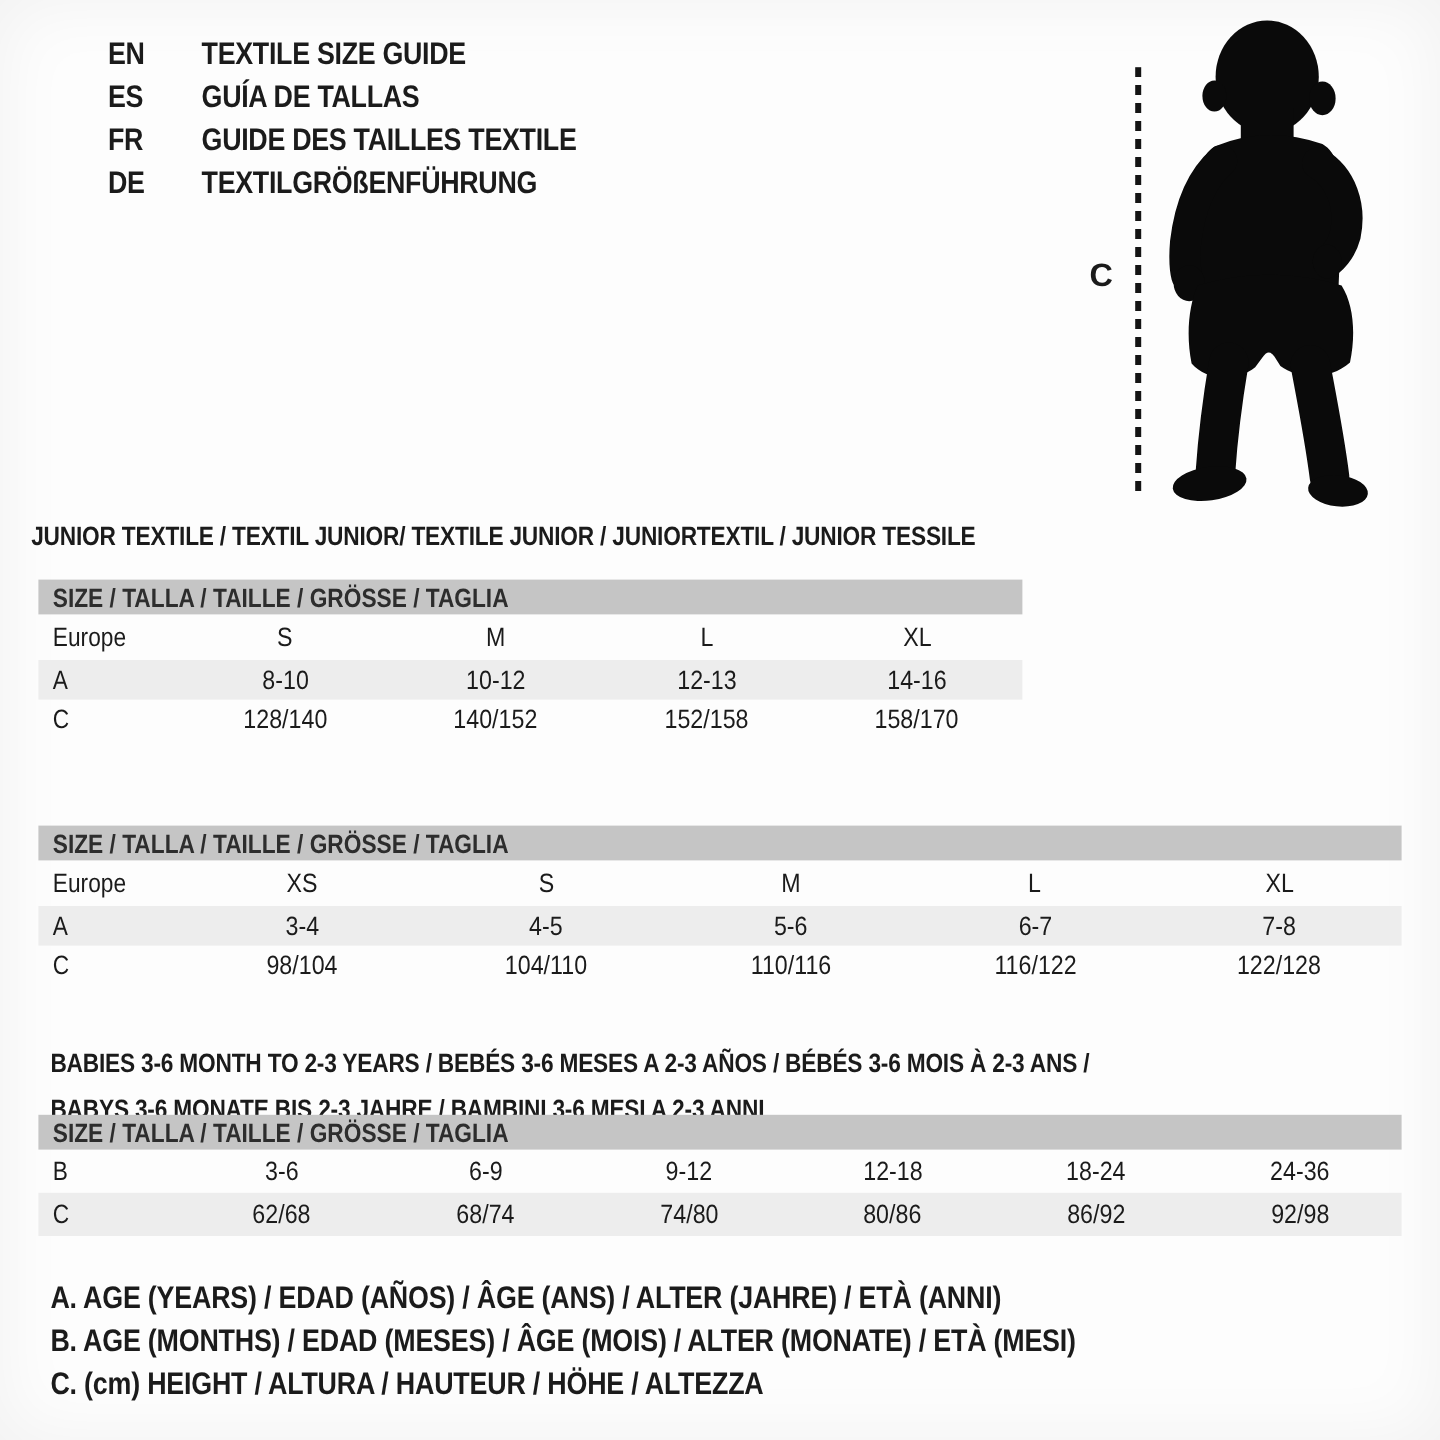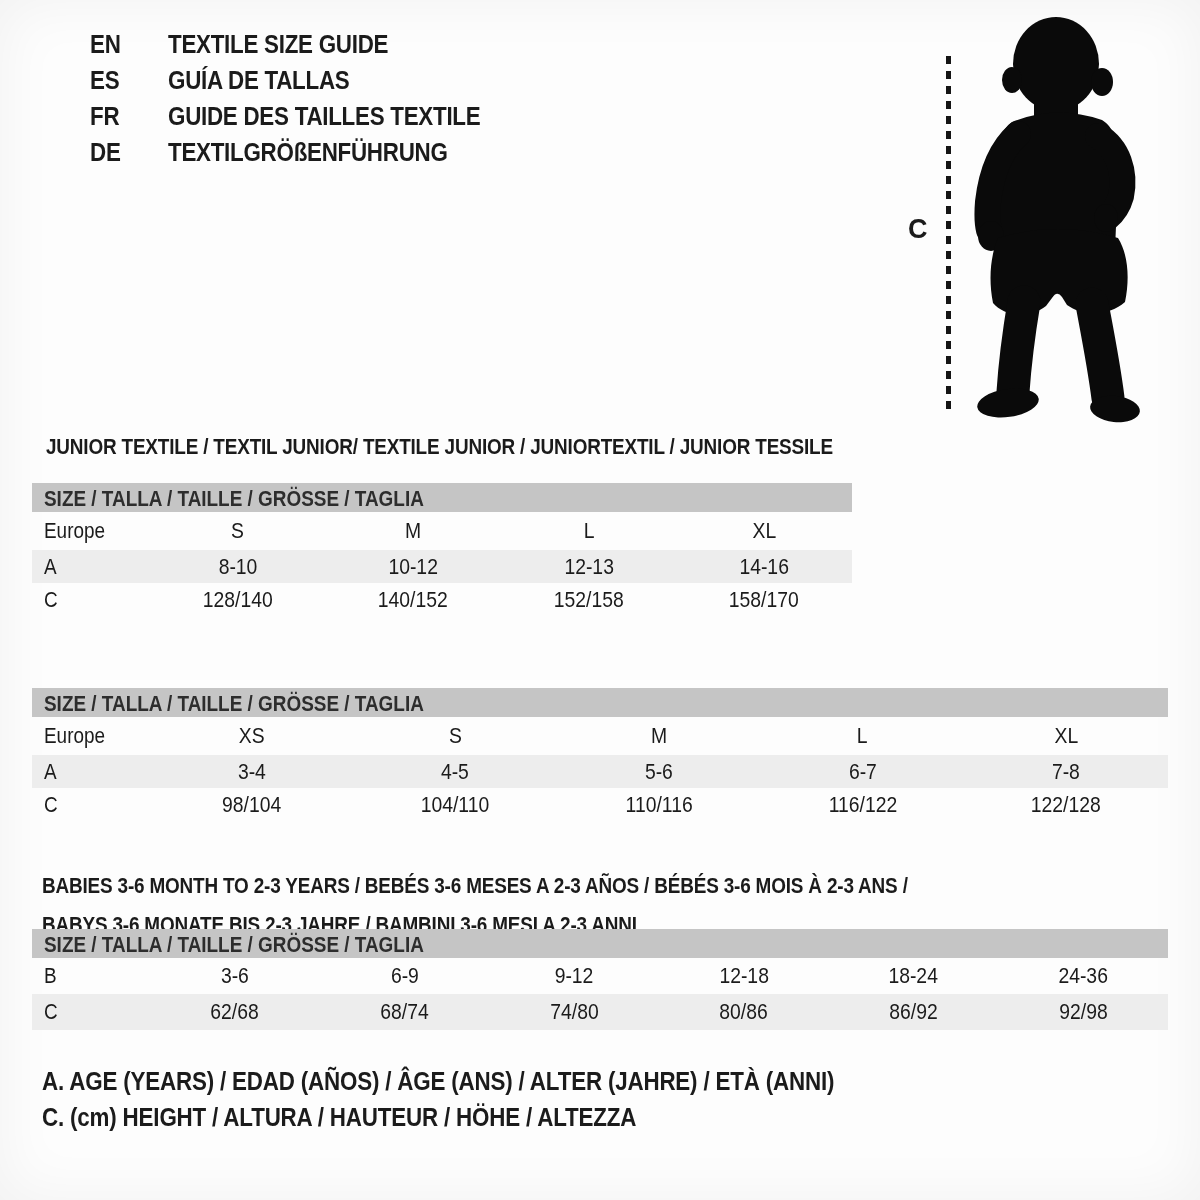--- a/index.html
+++ b/index.html
@@ -31,21 +31,21 @@
     background:repeating-linear-gradient(to bottom, #141414 0 8px, transparent 8px 15px);
   }
   .measure-label {
     position:absolute; left:908px; top:214px;
     font-size:27px; font-weight:700;
   }
   .silhouette { position:absolute; left:958px; top:10px; width:240px; height:420px; }
 
   
   .section-title { position:absolute; font-size:22px; font-weight:700; letter-spacing:-0.2px; }
-  .title-junior   { left:46px; top:434px; }
+  .title-junior   { left:26px; top:434px; }
   .title-children { left:42px; top:640px; }
   .title-babies   { left:42px; top:866px; line-height:39px; }
   .sub-a { font-size:0.64em; vertical-align:-0.22em; font-weight:700; }
 
   .size-table { position:absolute; left:32px; }
   .tbl-junior   { top:483px; width:820px; }
   .tbl-children { top:688px; width:1136px; }
   .tbl-babies   { top:929px; width:1136px; }
 
   .size-bar {
@@ -197,16 +197,17 @@
       <span class="tcell"><span class="cxc">68/74</span></span>
       <span class="tcell"><span class="cxc">74/80</span></span>
       <span class="tcell"><span class="cxc">80/86</span></span>
       <span class="tcell"><span class="cxc">86/92</span></span>
       <span class="tcell"><span class="cxc">92/98</span></span>
     </div>
   </div>
 
   <div class="legend">
     <div class="legend-line"><span class="cx">A. AGE (YEARS) / EDAD (AÑOS) / ÂGE (ANS) / ALTER (JAHRE) / ETÀ (ANNI)</span></div>
+    <div class="legend-line"><span class="cx">B. AGE (MONTHS) / EDAD (MESES) / ÂGE (MOIS) / ALTER (MONATE) / ETÀ (MESI)</span></div>
     <div class="legend-line"><span class="cx">C. (cm) HEIGHT / ALTURA / HAUTEUR / HÖHE / ALTEZZA</span></div>
   </div>
 
 </div>
 
 </body></html>

